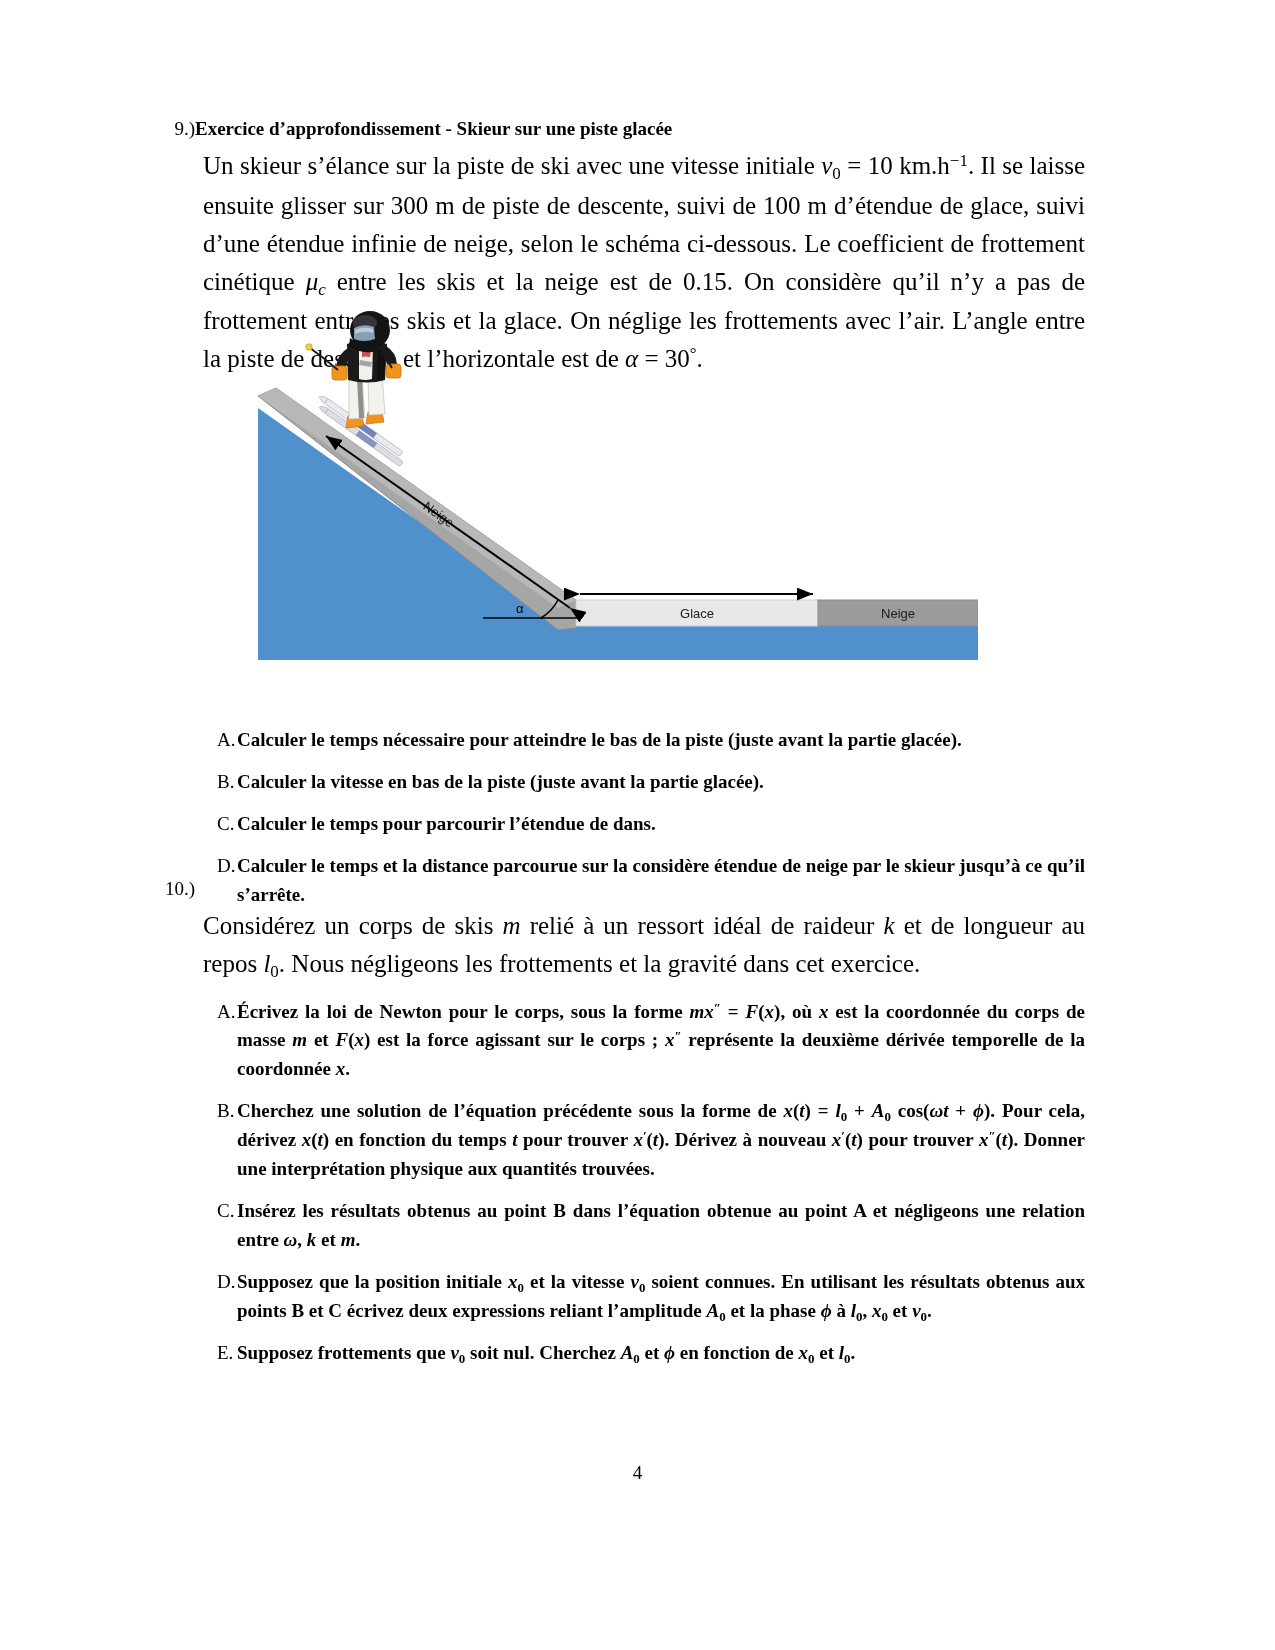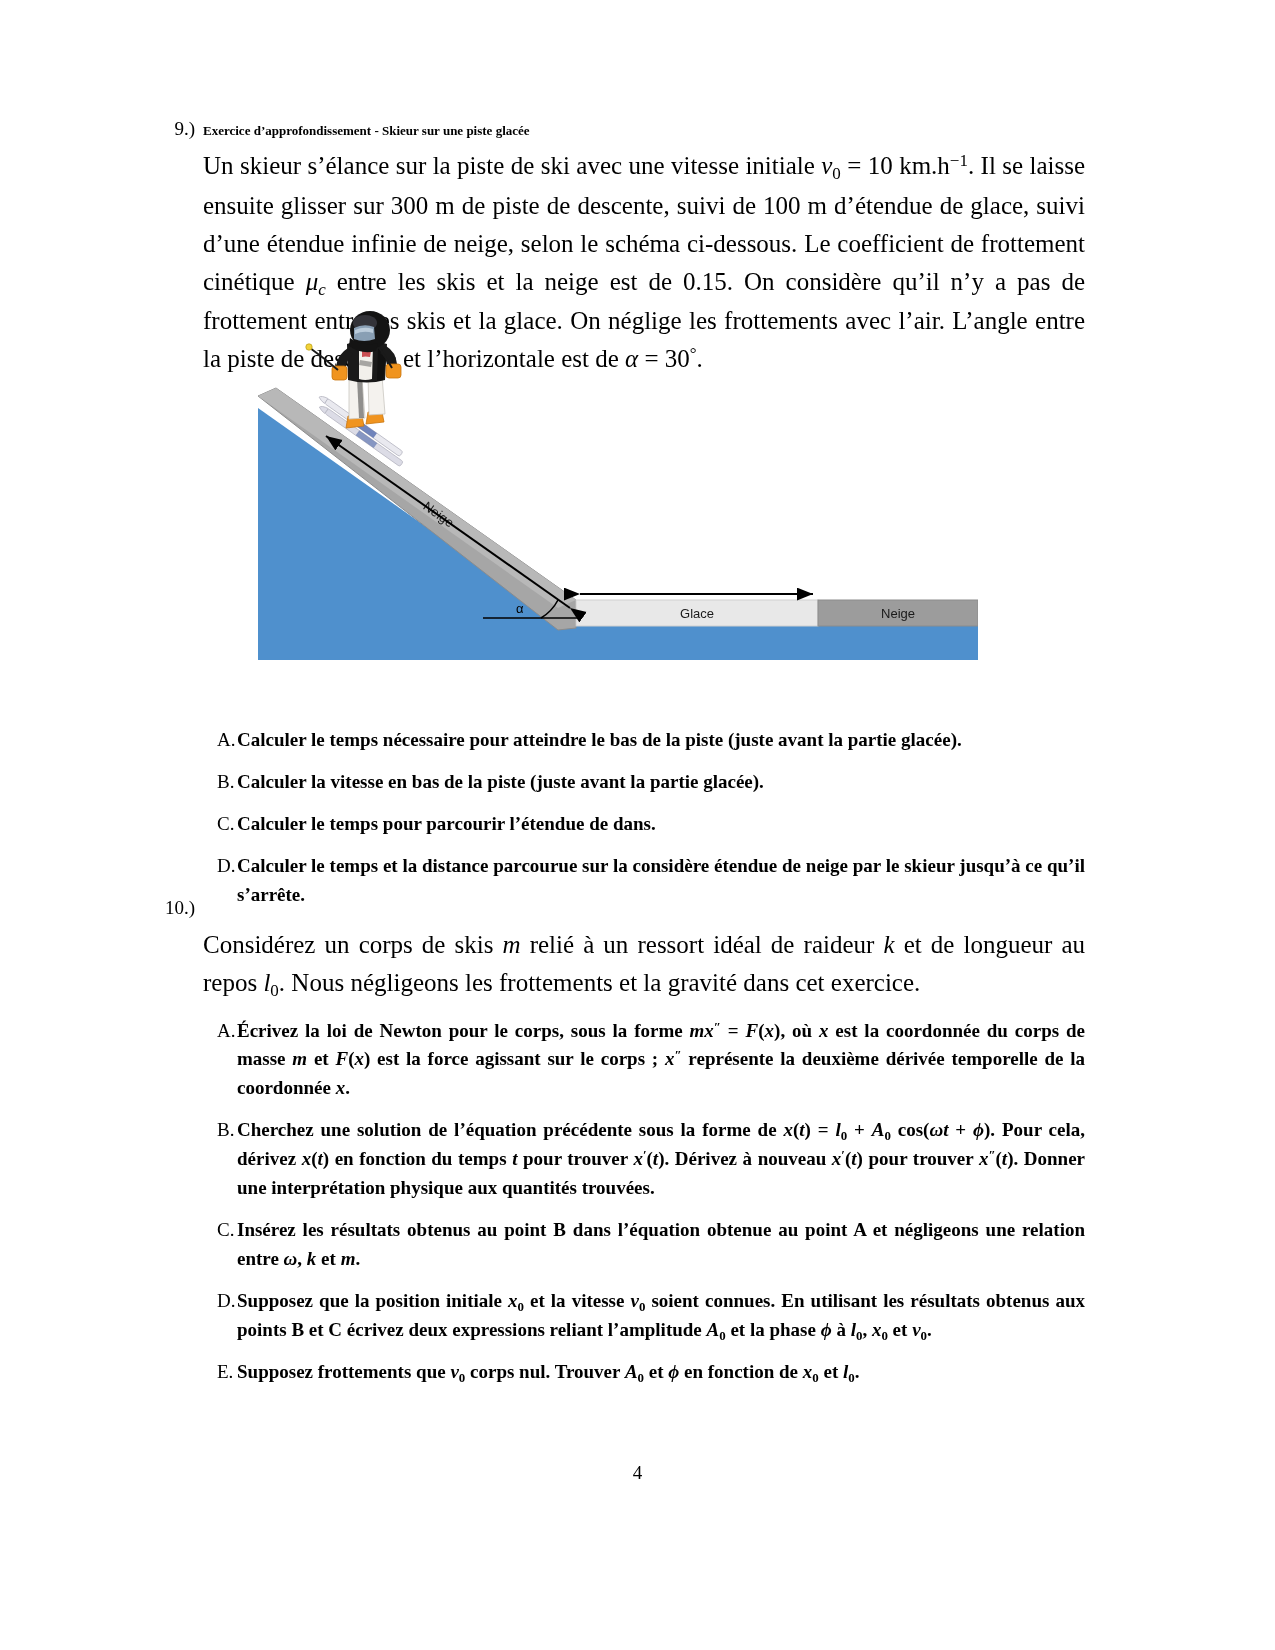--- a/index.html
+++ b/index.html
@@ -40,22 +40,21 @@
   }
   .ex-num {
     width: 40px;
     flex: 0 0 40px;
     text-align: right;
     font-size: 19px;
     letter-spacing: 0;
   }
   .ex-title {
     font-weight: bold;
-    font-size: 13px;
-    padding-left: 8px;
+    font-size: 19px;
     white-space: nowrap;
   }
 
   .ex-body {
     margin-left: 48px;
     width: 882px;
     font-size: 25px;
     line-height: 1.52;
     text-align: justify;
     text-justify: inter-word;
@@ -235,21 +234,21 @@
       </div>
 
       <div class="alpha-item">
         <div class="alpha-label">D.</div>
         <div class="alpha-text">Calculer le temps et la distance parcourue sur la considère étendue de neige par le skieur jusqu’à ce qu’il s’arrête.</div>
       </div>
 
     </div>
   </div>
 
-  <div class="exercise" id="ex10" style="top:897px;">
+  <div class="exercise" id="ex10" style="top:878px;">
     <div class="ex-head">
       <div class="ex-num">10.)</div>
     </div>
     <div class="ex-body">
       <span>Considérez un corps de skis </span><span class="math">m</span><span> relié à un ressort idéal de raideur </span><span class="math">k</span><span> et de longueur au repos </span><span class="math nowrap"><span>l</span><sub class="mathup">0</sub></span><span>. Nous négligeons les frottements et la gravité dans cet exercice.</span>
     </div>
 
     <div class="alpha-list" style="margin-top:10px;">
       <div class="alpha-item">
         <div class="alpha-label">A.</div>
@@ -262,20 +261,20 @@
       <div class="alpha-item">
         <div class="alpha-label">C.</div>
         <div class="alpha-text"><span>Insérez les résultats obtenus au point B dans l’équation obtenue au point A et négligeons une relation entre </span><span class="math">ω</span><span>, </span><span class="math">k</span><span> et </span><span class="math">m</span><span>.</span></div>
       </div>
       <div class="alpha-item">
         <div class="alpha-label">D.</div>
         <div class="alpha-text"><span>Supposez que la position initiale </span><span class="math">x</span><sub>0</sub><span> et la vitesse </span><span class="math">v</span><sub>0</sub><span> soient connues. En utilisant les résultats obtenus aux points B et C écrivez deux expressions reliant l’amplitude </span><span class="math">A</span><sub>0</sub><span> et la phase </span><span class="math">ϕ</span><span> à </span><span class="math">l</span><sub>0</sub><span>, </span><span class="math">x</span><sub>0</sub><span> et </span><span class="math">v</span><sub>0</sub><span>.</span></div>
       </div>
       <div class="alpha-item">
         <div class="alpha-label">E.</div>
-        <div class="alpha-text"><span>Supposez frottements que </span><span class="math">v</span><sub>0</sub><span> corps nul. Trouver </span><span class="math">A</span><sub>0</sub><span> et </span><span class="math">ϕ</span><span> en fonction de </span><span class="math">x</span><sub>0</sub><span> et </span><span class="math">l</span><sub>0</sub><span>.</span></div>
+        <div class="alpha-text"><span>Supposez frottements que </span><span class="math">v</span><sub>0</sub><span> soit nul. Cherchez </span><span class="math">A</span><sub>0</sub><span> et </span><span class="math">ϕ</span><span> en fonction de </span><span class="math">x</span><sub>0</sub><span> et </span><span class="math">l</span><sub>0</sub><span>.</span></div>
       </div>
     </div>
   </div>
 
   <div class="page-number">4</div>
 
 </div>
 
 </body></html>

